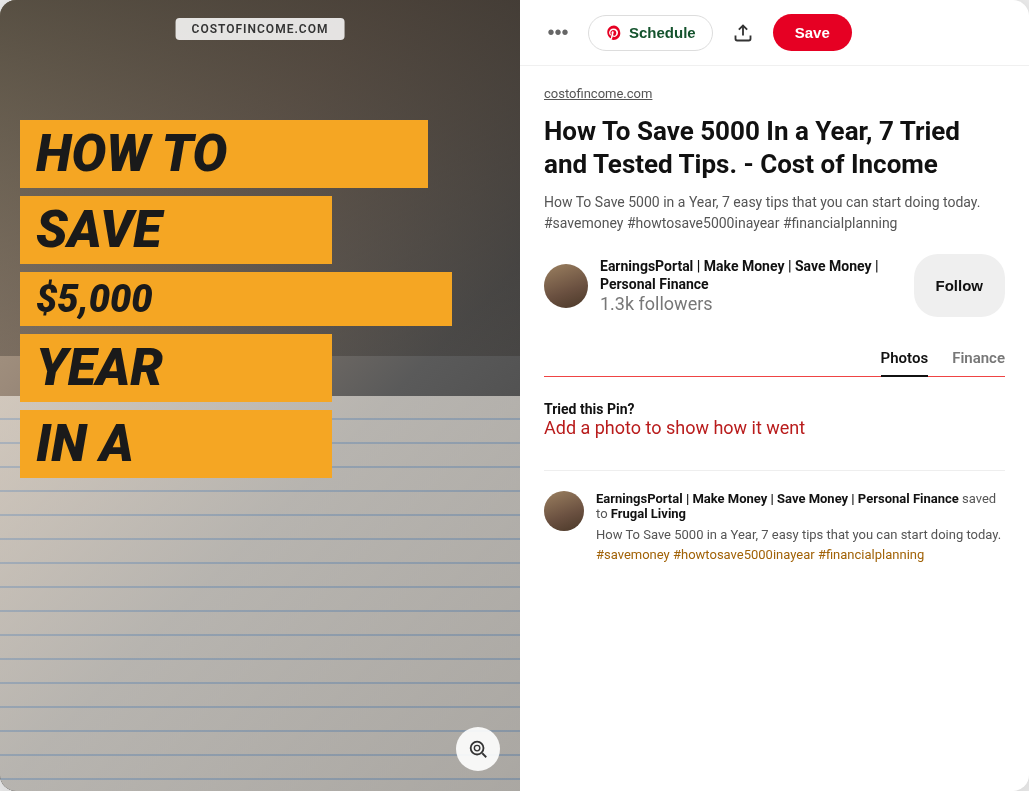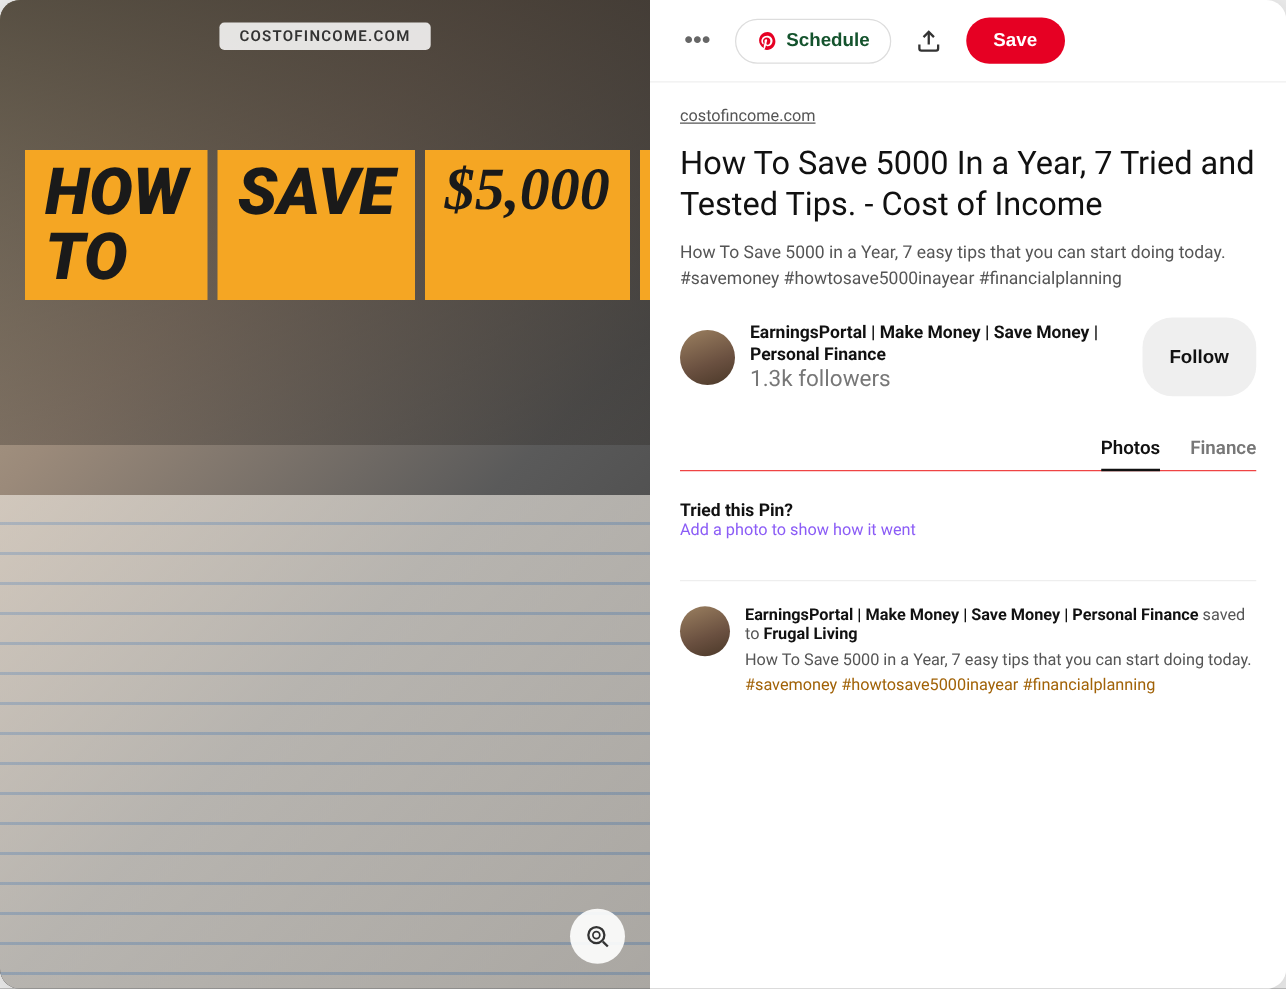--- a/index.html
+++ b/index.html
@@ -52,21 +52,21 @@
       padding: 4px 16px;
       border-radius: 4px;
       font-size: 12px;
       font-weight: 600;
       color: #333;
       letter-spacing: 1px;
       white-space: nowrap;
     }
     .orange-text-block {
       display: flex;
-      flex-direction: row;
+      flex-direction: column;
       gap: 8px;
       margin-top: 60px;
     }
     .orange-bar {
       background: #f5a623;
       padding: 8px 16px;
       display: inline-block;
       width: fit-content;
     }
     .orange-bar.full { width: 85%; }
@@ -74,22 +74,21 @@
     .orange-bar.large { width: 90%; }
     .orange-bar span {
       font-size: 52px;
       font-weight: 900;
       color: #1a1a1a;
       line-height: 1;
       text-transform: uppercase;
       font-style: italic;
     }
     .orange-bar.small-text span {
-      font-size: 48px;
-      font-family: Liberation Serif, serif;
+      font-size: 38px;
     }
     .lens-icon {
       position: absolute;
       bottom: 20px;
       right: 20px;
       width: 44px;
       height: 44px;
       background: rgba(255,255,255,0.9);
       border-radius: 50%;
       display: flex;
@@ -215,21 +214,21 @@
     .source-link {
       font-size: 13px;
       color: #555;
       text-decoration: underline;
       cursor: pointer;
       margin-bottom: 14px;
       display: block;
     }
     .pin-title {
       font-size: 26px;
-      font-weight: 400;
+      font-weight: 700;
       color: #111;
       line-height: 1.25;
       margin-bottom: 12px;
     }
     .pin-description {
       font-size: 14px;
       color: #555;
       line-height: 1.5;
       margin-bottom: 20px;
     }
@@ -309,22 +308,22 @@
       margin-bottom: 32px;
       gap: 16px;
     }
     .tried-text { }
     .tried-title {
       font-size: 14px;
       font-weight: 700;
       color: #111;
     }
     .tried-sub {
-      font-size: 13px;
-      color: #8b5cf6;
+      font-size: 18px;
+      color: #b91c1c;
     }
     .add-photo-btn {
       padding: 10px 20px;
       background: #efefef;
       border: none;
       border-radius: 24px;
       font-size: 15px;
       font-weight: 700;
       color: #111;
       cursor: pointer;
@@ -389,24 +388,24 @@
           <div class="orange-bar full">
             <span>HOW TO</span>
           </div>
           <div class="orange-bar med">
             <span>SAVE</span>
           </div>
           <div class="orange-bar large small-text">
             <span>$5,000</span>
           </div>
           <div class="orange-bar med">
+            <span>YEAR</span>
+          </div>
+          <div class="orange-bar med">
             <span>IN A</span>
-          </div>
-          <div class="orange-bar med">
-            <span>YEAR</span>
           </div>
         </div>
       </div>
 
       <div class="lens-icon">
         <svg viewBox="0 0 24 24" fill="none" stroke="#333" stroke-width="2">
           <circle cx="11" cy="11" r="7"></circle>
           <line x1="21" y1="21" x2="16.65" y2="16.65"></line>
           <circle cx="11" cy="11" r="3" stroke-width="1.5"></circle>
         </svg>

